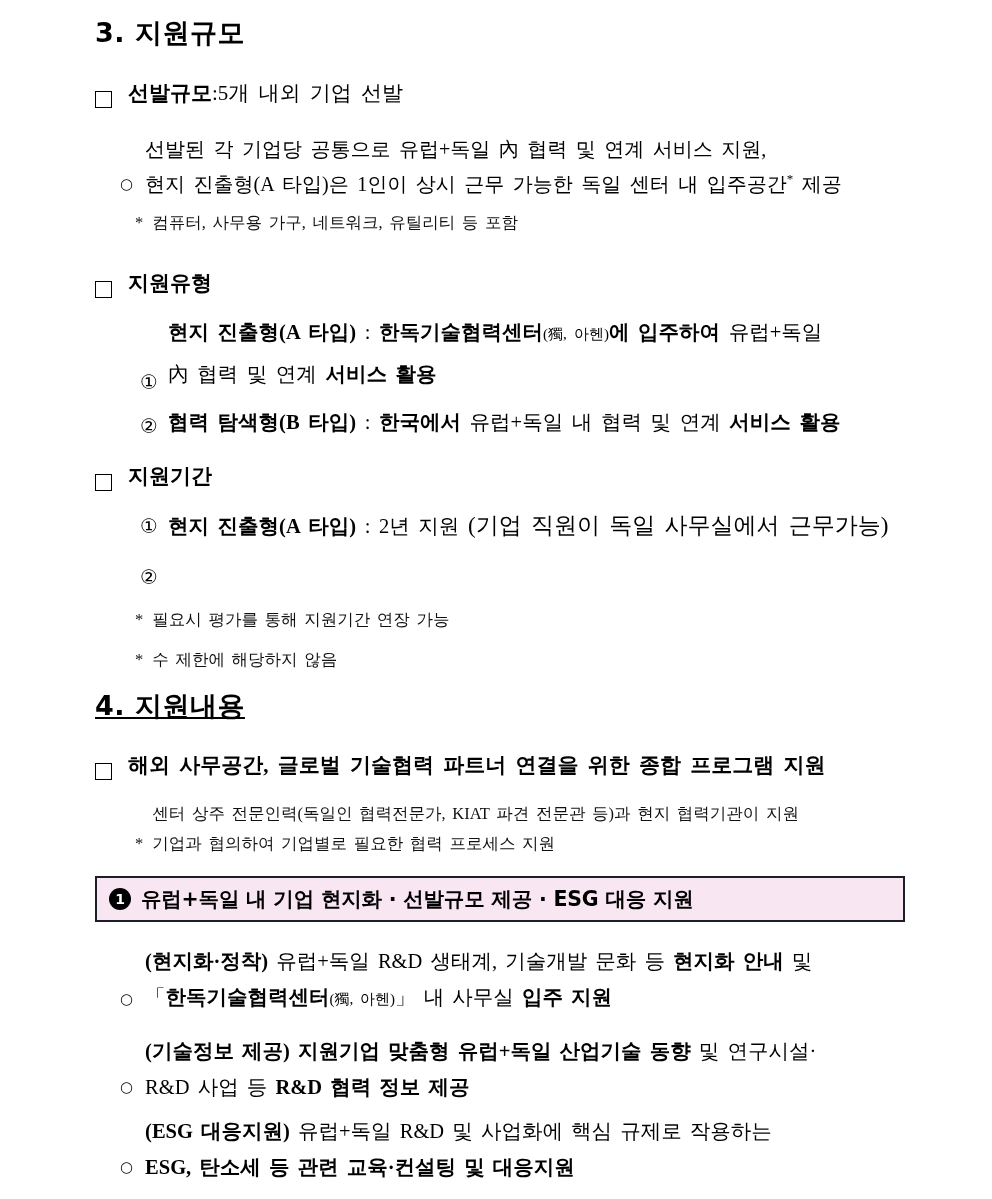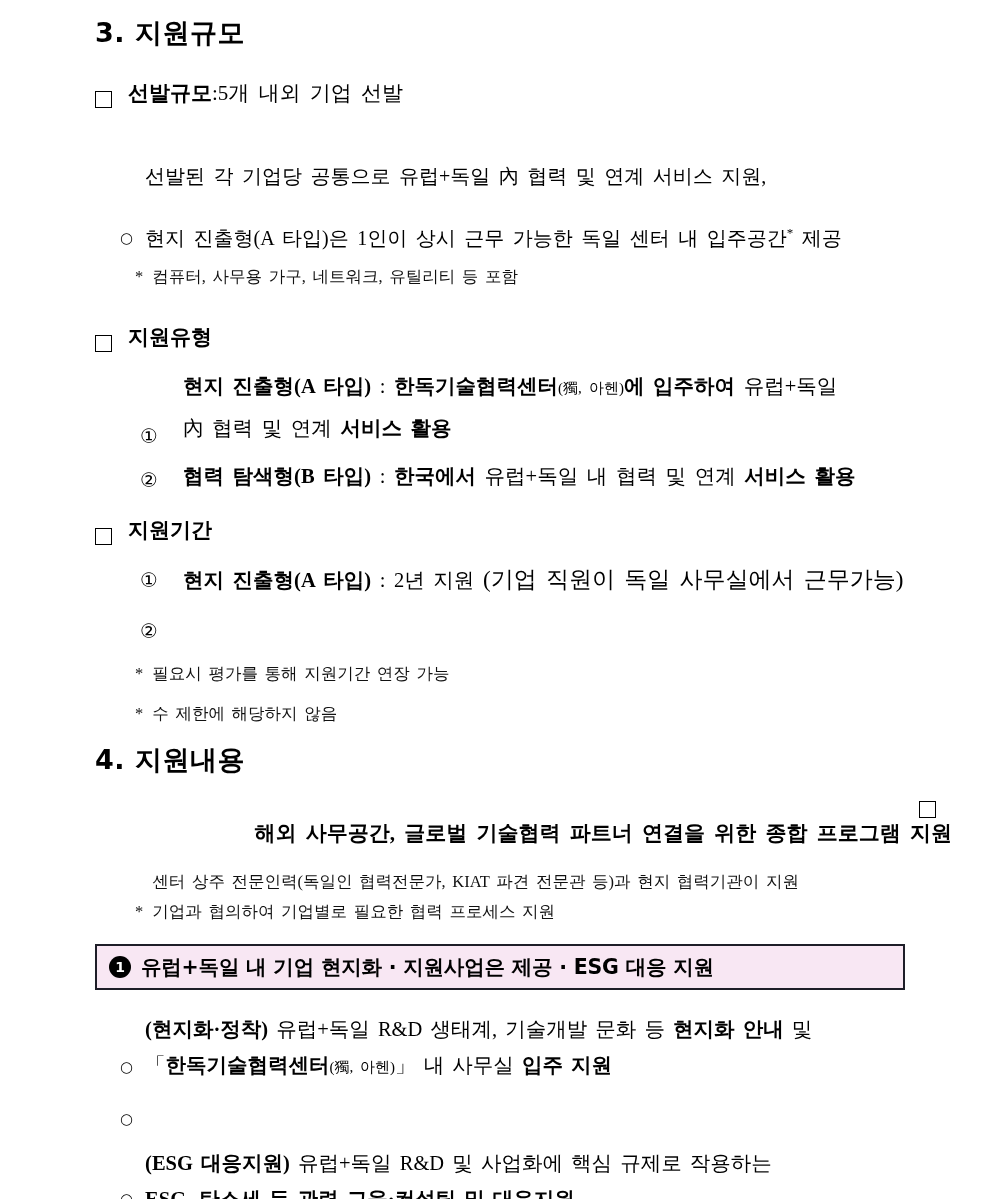--- a/index.html
+++ b/index.html
@@ -27,29 +27,29 @@
     margin:7px 16px 0 0;background:#fff;
   }
   .h2label{font-weight:bold;}
 
   
   .obullet{font-size:20px;word-spacing:3.5px;margin-left:25px;}
   .omark{
     flex:none;font-family:"DejaVu Sans","Liberation Sans",sans-serif;
     font-size:15px;line-height:35px;margin-right:12px;
   }
-  .obullet .line{line-height:35px;margin-top:27px;}
+  .obullet .line{line-height:35px;}
 
   
   .numrow{font-size:20.5px;word-spacing:3.5px;margin-left:45px;}
   .nummark{
     flex:none;font-family:"DejaVu Sans","Liberation Sans",sans-serif;
     font-size:20px;margin-right:10px;
   }
-  .numrow .line{line-height:40px;margin-left:15px;}
+  .numrow .line{line-height:40px;}
   .numrow.single .line,.numrow.single .nummark{line-height:31px;}
   .paren{font-size:23px;}
 
   
   .note{font-size:16.5px;word-spacing:2.5px;margin-left:40px;color:#111;}
   .nmark{flex:none;margin-right:9px;line-height:30px;}
   .note .line{line-height:30px;}
 
   
   .banner{
@@ -75,22 +75,22 @@
   .mt-bul1{margin-top:24px;}
   .mt-note1{margin-top:6px;}
   .mt-types{margin-top:30px;}
   .mt-t1{margin-top:14px;}
   .mt-t2{margin-top:8px;}
   .mt-period{margin-top:19px;}
   .mt-p1{margin-top:19px;}
   .mt-p2{margin-top:20px;}
   .mt-note2{margin-top:12px;}
   .mt-note3{margin-top:10px;}
-  .mt-h4{margin-top:16px;}
-  .mt-sum{margin-top:19px;flex-direction:column;}
+  .mt-h4{margin-top:16px;text-decoration:underline;}
+  .mt-sum{margin-top:29px;}
   .mt-note4{margin-top:19px;}
   .mt-b1{margin-top:21px;}
   .mt-b2{margin-top:16px;}
   .mt-b3{margin-top:8px;}
 </style>
 </head>
 <body>
 
 <div class="doc">
 
@@ -178,33 +178,37 @@
   <div class="row note mt-note4">
     <span class="nmark">*</span>
     <div class="lines">
       <div class="line">센터 상주 전문인력(독일인 협력전문가, KIAT 파견 전문관 등)과 현지 협력기관이 지원</div>
       <div class="line">기업과 협의하여 기업별로 필요한 협력 프로세스 지원</div>
     </div>
   </div>
 
   <div class="banner">
     <span class="bnum">1</span>
-    <span>유럽+독일 내 기업 현지화 · 지원사업은 제공 · ESG 대응 지원</span>
+    <span>유럽+독일 내 기업 현지화 · 선발규모 제공 · ESG 대응 지원</span>
   </div>
 
   <div class="row cb mt-b1">
     <span class="omark">○</span>
     <div class="lines">
       <div class="line"><span class="b">(현지화·정착)</span><span> 유럽+독일 R&amp;D 생태계, 기술개발 문화 등 </span><span class="b">현지화 안내</span><span> 및</span></div>
       <div class="line"><span>「</span><span class="b">한독기술협력센터</span><span class="sm">(獨, 아헨)</span><span>」 내 사무실 </span><span class="b">입주 지원</span></div>
     </div>
   </div>
 
   <div class="row cb mt-b2">
     <span class="omark">○</span>
+    <div class="lines">
+      <div class="line"><span class="b">(기술정보 제공) 지원기업 맞춤형 유럽+독일 산업기술 동향</span><span> 및 연구시설·</span></div>
+      <div class="line"><span>R&amp;D 사업 등 </span><span class="b">R&amp;D 협력 정보 제공</span></div>
+    </div>
   </div>
 
   <div class="row cb mt-b3">
     <span class="omark">○</span>
     <div class="lines">
       <div class="line"><span class="b">(ESG 대응지원)</span><span> 유럽+독일 R&amp;D 및 사업화에 핵심 규제로 작용하는</span></div>
       <div class="line"><span class="b">ESG, 탄소세 등 관련 교육·컨설팅 및 대응지원</span></div>
     </div>
   </div>
 

